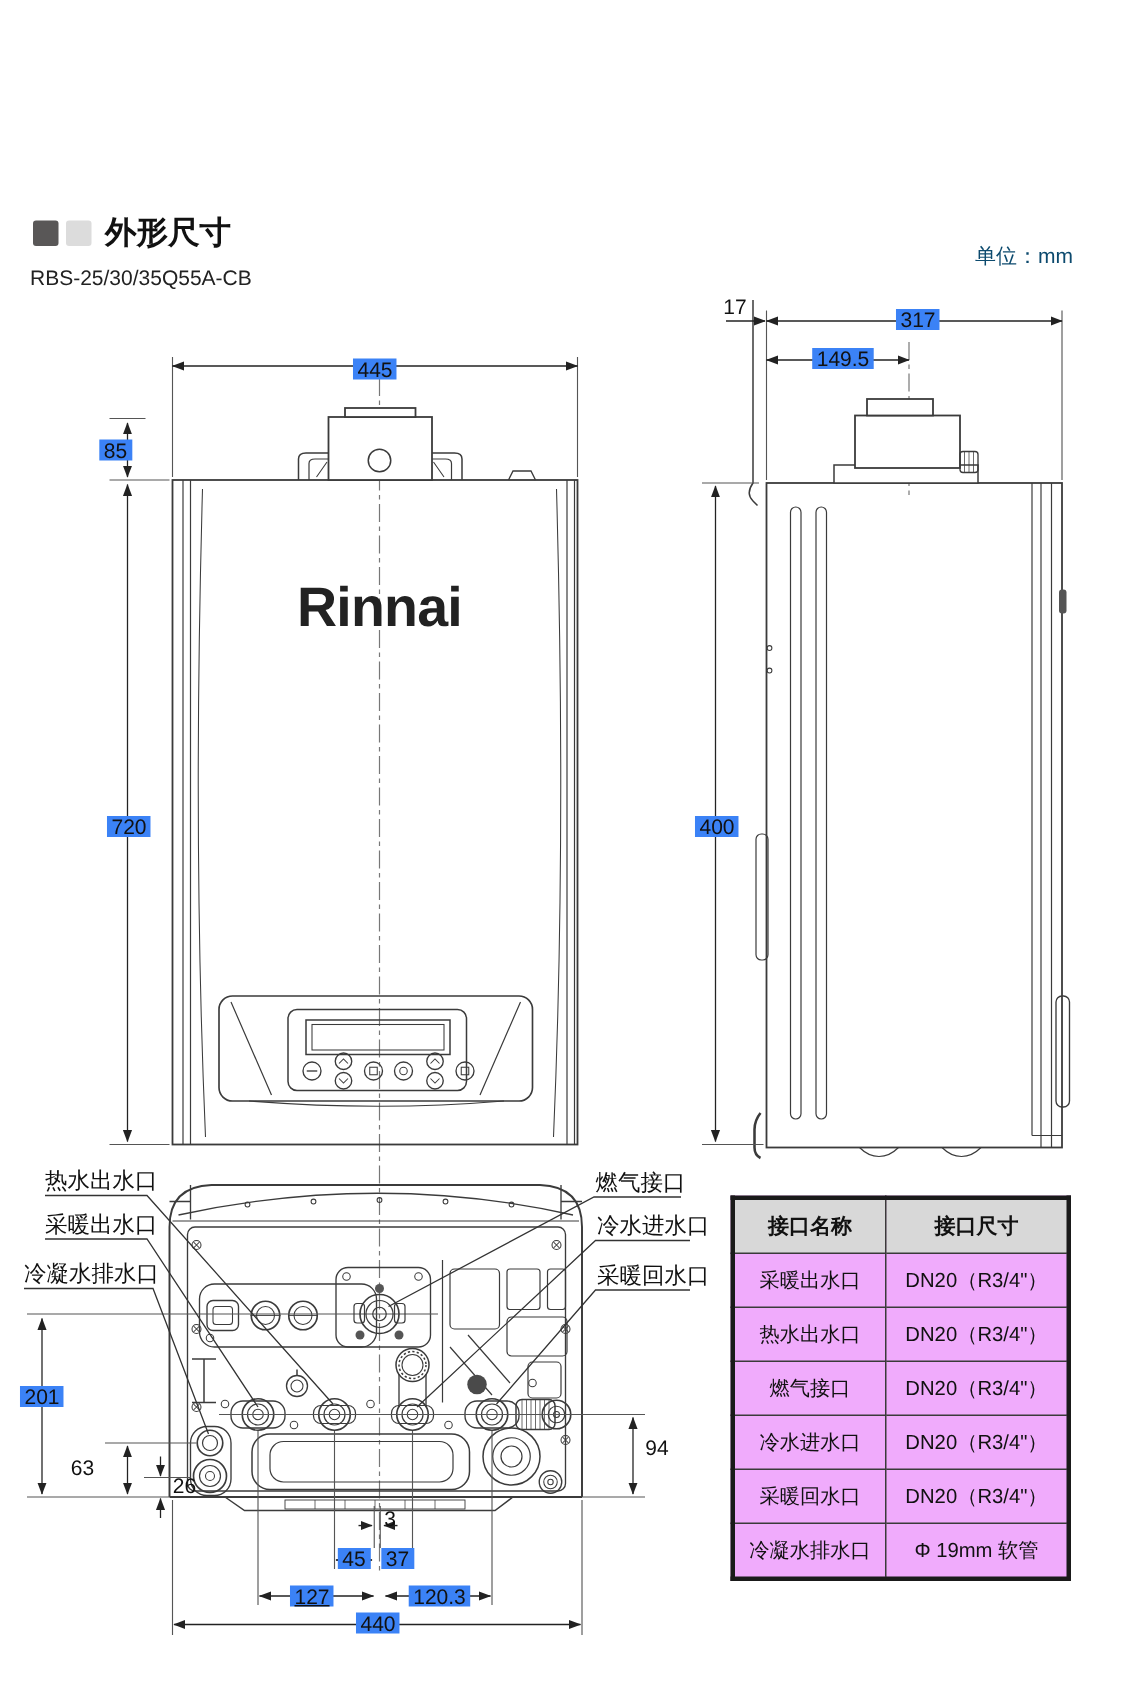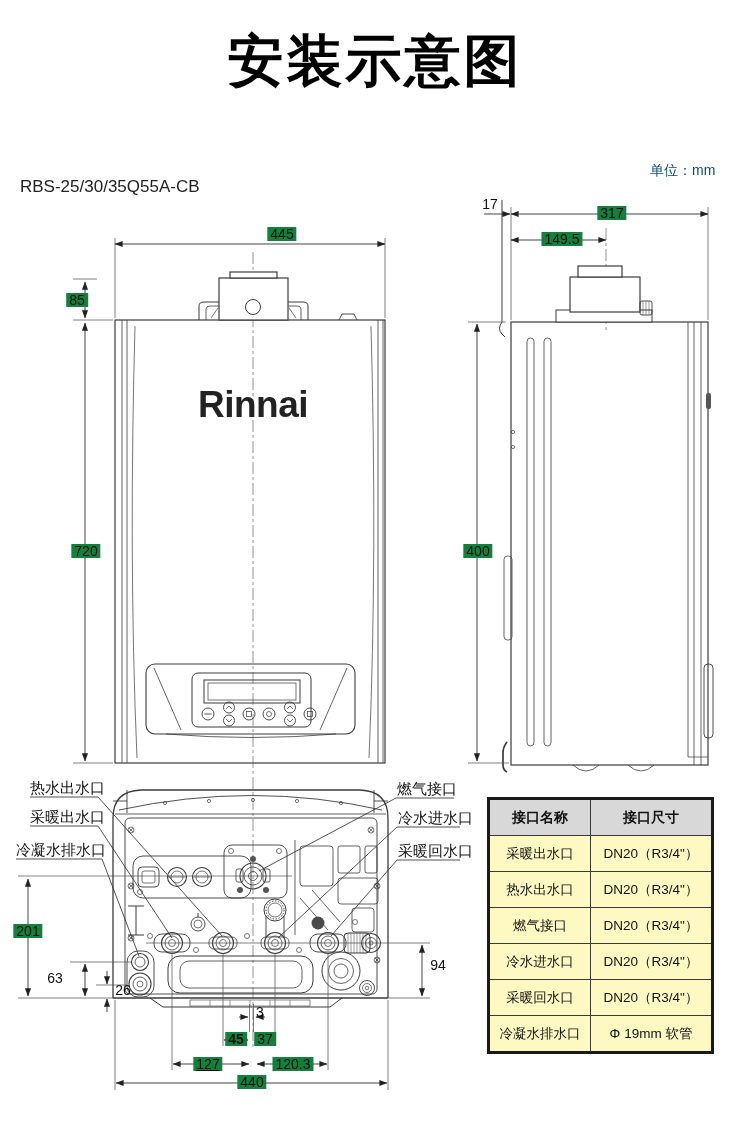--- a/index.html
+++ b/index.html
@@ -5,42 +5,46 @@
   html,body{margin:0;padding:0;background:#fff;}
   .page{position:relative;width:750px;height:1137px;background:#fff;overflow:hidden;
         font-family:"Liberation Sans","DejaVu Sans",sans-serif;color:#111;}
   .page-title{position:absolute;top:24px;left:0;width:750px;text-align:center;
         font-size:56px;font-weight:bold;letter-spacing:3px;color:#000;}
   .section-header{position:absolute;top:141px;left:22px;display:flex;align-items:center;gap:3px;}
   .sq{width:17px;height:17px;border-radius:2px;display:inline-block;}
   .sq-dark{background:#595757;}
   .sq-light{background:#dcdcdc;margin-left:2px;}
   .section-title{font-size:21px;font-weight:bold;margin-left:6px;color:#111;}
-  .model-code{position:absolute;top:177px;left:20px;font-size:17px;color:#222;}
+  .model-code{position:absolute;top:177px;left:20px;font-size:14px;color:#222;}
   .unit-note{position:absolute;top:162px;left:650px;width:88px;text-align:left;font-size:14px;color:#0c4a6e;}
   .brand-logo{position:absolute;top:384px;left:253px;transform:translateX(-50%);
         font-size:37px;font-weight:bold;letter-spacing:-0.5px;color:#222;}
   svg.lineart{position:absolute;top:0;left:0;}
   .dim{position:absolute;transform:translate(-50%,-50%);font-size:14px;color:#111;white-space:nowrap;line-height:1;}
-  .dim.bg{background:#15803d;padding:0 3px;}
+  .dim.bg{background:#3b82f6;padding:0 3px;}
   .plabel{position:absolute;font-size:15px;color:#111;white-space:nowrap;line-height:1.05;}
   table.port-table{position:absolute;top:797px;left:487px;width:227px;border-collapse:collapse;
-        border:3px solid #1a1a1a;background:#fef9c3;table-layout:fixed;}
+        border:3px solid #1a1a1a;background:#f0abfc;table-layout:fixed;}
   table.port-table th,table.port-table td{border:1px solid #3a3a3a;height:35px;text-align:center;
         vertical-align:middle;font-size:13.5px;padding:0 2px;color:#111;}
   table.port-table th{background:#d8d8d8;font-weight:bold;font-size:14px;}
   table.port-table col.c1{width:102px;}
 </style>
 </head>
 <body>
 
 <div class="page">
 
-  <div class="page-title">安装示意图</div>
-
+
+  <div class="section-header">
+    <span class="sq sq-dark"></span>
+    <span class="sq sq-light"></span>
+    <span class="section-title">外形尺寸</span>
+  </div>
 
   <div class="model-code">RBS-25/30/35Q55A-CB</div>
   <div class="unit-note">单位：mm</div>
 
   <svg class="lineart" width="750" height="1137" viewBox="0 0 750 1137">
     <defs>
       <marker id="mA" viewBox="0 0 10 10" refX="8.5" refY="5" markerWidth="9" markerHeight="9" orient="auto-start-reverse" markerUnits="userSpaceOnUse">
         <path d="M0,1.6 L9,5 L0,8.4 Z" fill="#222"></path>
       </marker>
     </defs>
@@ -303,35 +307,35 @@
       <line x1="257" y1="1064" x2="327" y2="1064" marker-start="url(#mA)" marker-end="url(#mA)"></line>
       <line x1="116" y1="1083" x2="387" y2="1083" marker-start="url(#mA)" marker-end="url(#mA)"></line>
     </g>
 
     <g stroke="#333" stroke-width="0.85">
     </g>
   </svg>
 
   <div class="brand-logo">Rinnai</div>
 
-  <span class="dim bg" style="left:250px;top:234px;margin-left:32px;">445</span>
+  <span class="dim bg" style="left:250px;top:246px;">445</span>
   <span class="dim bg" style="left:77px;top:300px;">85</span>
   <span class="dim bg" style="left:86px;top:551px;">720</span>
 
   <span class="dim" style="left:490px;top:204px;text-align:center;">17</span>
   <span class="dim bg" style="left:612px;top:213px;">317</span>
   <span class="dim bg" style="left:562px;top:239px;">149.5</span>
   <span class="dim bg" style="left:478px;top:551px;">400</span>
 
   <span class="dim bg" style="left:28px;top:931px;">201</span>
   <span class="dim" style="left:55px;top:978px;">63</span>
   <span class="dim" style="left:123px;top:990px;">26</span>
   <span class="dim" style="left:438px;top:965px;">94</span>
   <span class="dim" style="left:260px;top:1012px;">3</span>
-  <span class="dim bg" style="left:236px;top:1039px;font-weight:bold;">45</span>
+  <span class="dim bg" style="left:236px;top:1039px;">45</span>
   <span class="dim bg" style="left:265px;top:1039px;">37</span>
   <span class="dim bg" style="left:208px;top:1064px;text-decoration:underline;">127</span>
   <span class="dim bg" style="left:293px;top:1064px;">120.3</span>
   <span class="dim bg" style="left:252px;top:1082px;">440</span>
 
   <span class="plabel" style="left:30px;top:780px;">热水出水口</span>
   <span class="plabel" style="left:30px;top:809px;">采暖出水口</span>
   <span class="plabel" style="left:16px;top:842px;">冷凝水排水口</span>
   <span class="plabel" style="left:397px;top:781px;">燃气接口</span>
   <span class="plabel" style="left:398px;top:810px;">冷水进水口</span>

